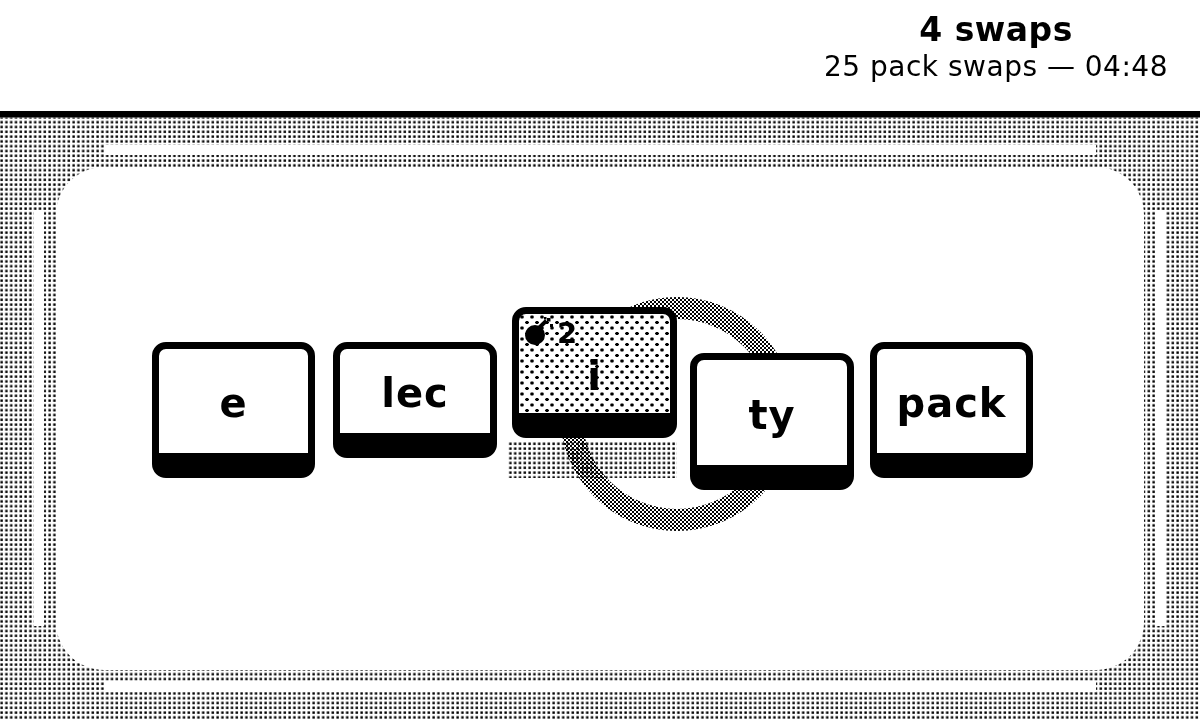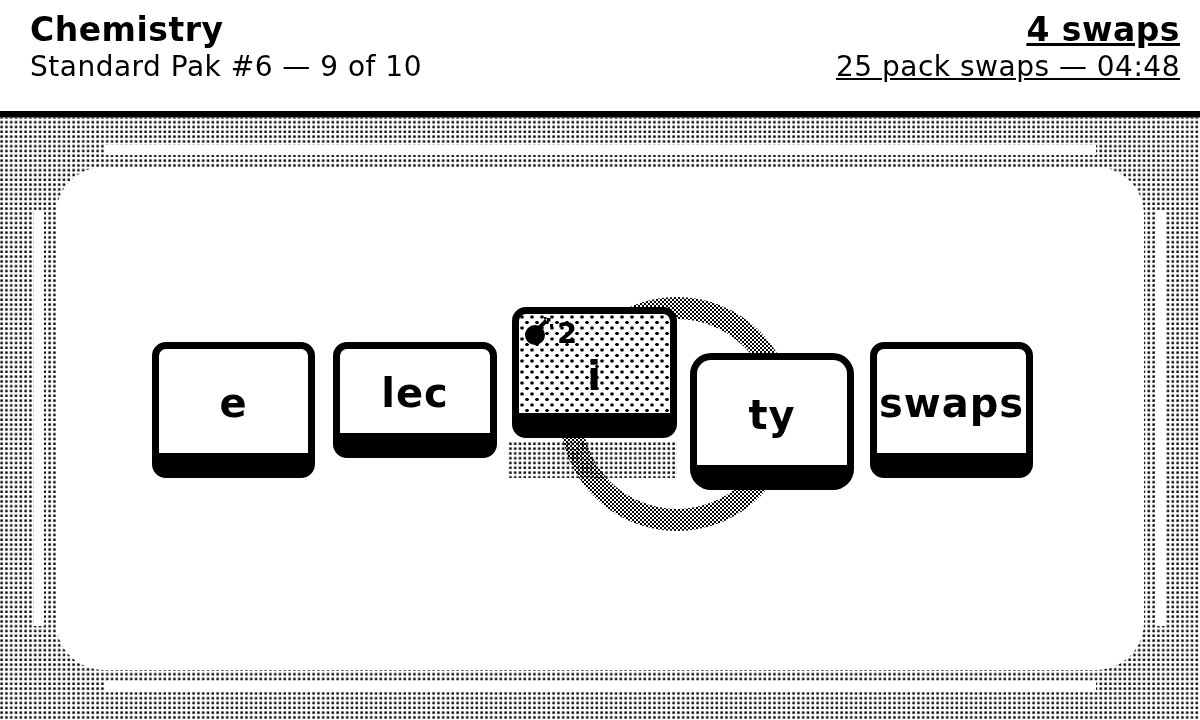--- a/index.html
+++ b/index.html
@@ -2,60 +2,56 @@
 <html><head>
 <meta charset="utf-8">
 <style>
   html,body{margin:0;padding:0;background:#fff;}
   .stage{position:relative;width:1200px;height:720px;background:#fff;overflow:hidden;
          font-family:"DejaVu Sans","Liberation Sans",sans-serif;color:#000;}
 
   
   .header{position:absolute;top:0;left:0;width:1200px;height:111px;}
   .h-left{position:absolute;left:30px;top:12px;text-align:left;}
-  .h-right{position:absolute;right:20px;top:12px;text-align:right;text-decoration:underline;}
+  .h-right{position:absolute;right:32px;top:12px;text-align:center;}
   .h-title{font-size:33px;font-weight:700;letter-spacing:.5px;line-height:1.1;}
   .h-sub{font-size:28px;font-weight:400;letter-spacing:.5px;line-height:1.15;margin-top:3px;}
 
   
   .arena{position:absolute;left:0;top:111px;width:1200px;height:609px;}
   .arena svg{display:block;}
 
   
   .tile{position:absolute;box-sizing:border-box;background:#fff;
         border:7px solid #000;border-bottom-width:25px;border-radius:14px;
         display:flex;align-items:center;justify-content:center;}
   .tile-label{font-size:40px;font-weight:700;letter-spacing:1px;line-height:1;
               transform:translateY(2px);}
   .tile-e   {left:152px;top:342px;width:163px;height:136px;}
   .tile-lec {left:333px;top:342px;width:164px;height:116px;}
-  .tile-ty  {left:690px;top:353px;width:164px;height:137px;border-radius:21px;}
+  .tile-ty  {left:690px;top:353px;width:164px;height:137px;}
   .tile-tric{left:870px;top:342px;width:163px;height:136px;}
 
   .tile-special{left:512px;top:307px;width:165px;height:131px;
         background-color:#fff;
         background-image:
           radial-gradient(circle,#000 1.6px,transparent 1.9px),
           radial-gradient(circle,#000 1.6px,transparent 1.9px);
         background-size:10px 11px,10px 11px;
         background-position:3px 3px,8px 8.5px;}
   .tile-special .tile-label{transform:translateY(12px);}
   .bomb-row{position:absolute;top:3px;left:5px;display:flex;align-items:flex-start;gap:3px;}
   .bomb-count{font-size:29px;font-weight:700;line-height:1;transform:translateY(2px);}
 </style>
 </head>
 <body>
 
 <div class="stage">
 
   <div class="header">
-    <div class="h-left">
-      <div class="h-title">Chemistry</div>
-      <div class="h-sub">Standard Pak #6 — 9 of 10</div>
-    </div>
     <div class="h-right">
       <div class="h-title">4 swaps</div>
       <div class="h-sub">25 pack swaps — 04:48</div>
     </div>
   </div>
 
   <div class="arena">
     <svg width="1200" height="609" viewBox="0 0 1200 609">
       <defs>
         <pattern id="halftone" width="4.8" height="4.8" patternUnits="userSpaceOnUse">
@@ -104,16 +100,16 @@
       <span class="bomb-count">2</span>
     </div>
     <span class="tile-label">i</span>
   </div>
 
   <div class="tile tile-ty">
     <span class="tile-label">ty</span>
   </div>
 
   <div class="tile tile-tric">
-    <span class="tile-label">swaps</span>
+    <span class="tile-label">pack</span>
   </div>
 
 </div>
 
 </body></html>

